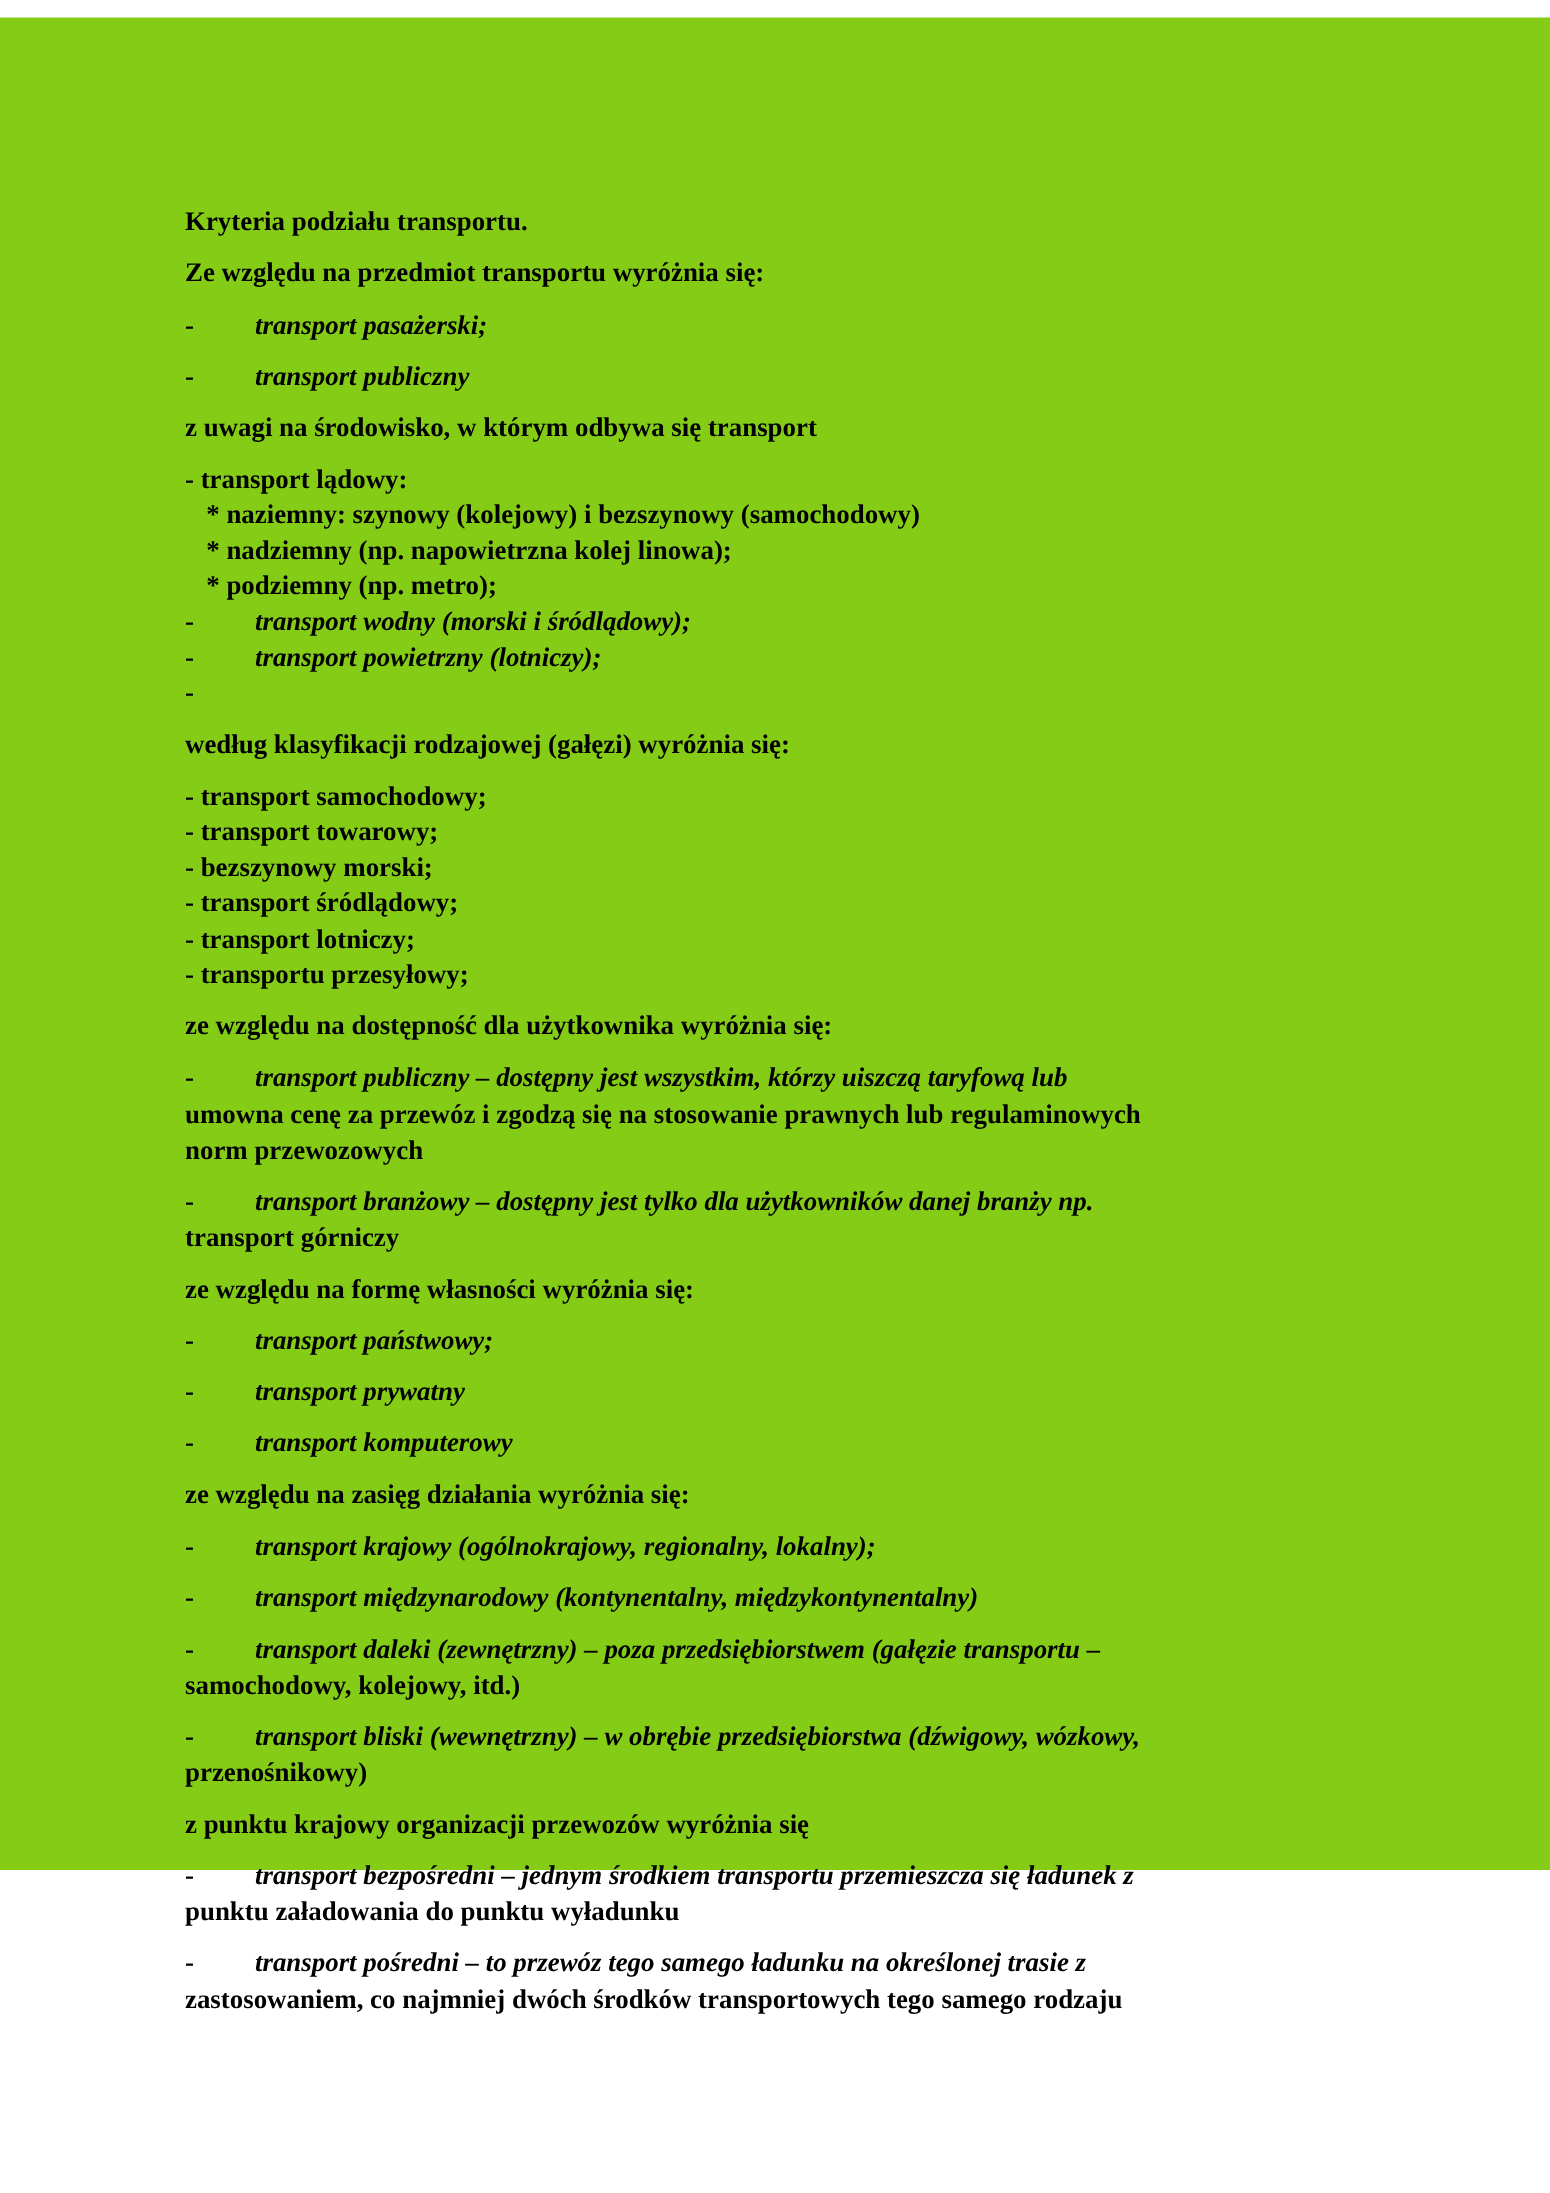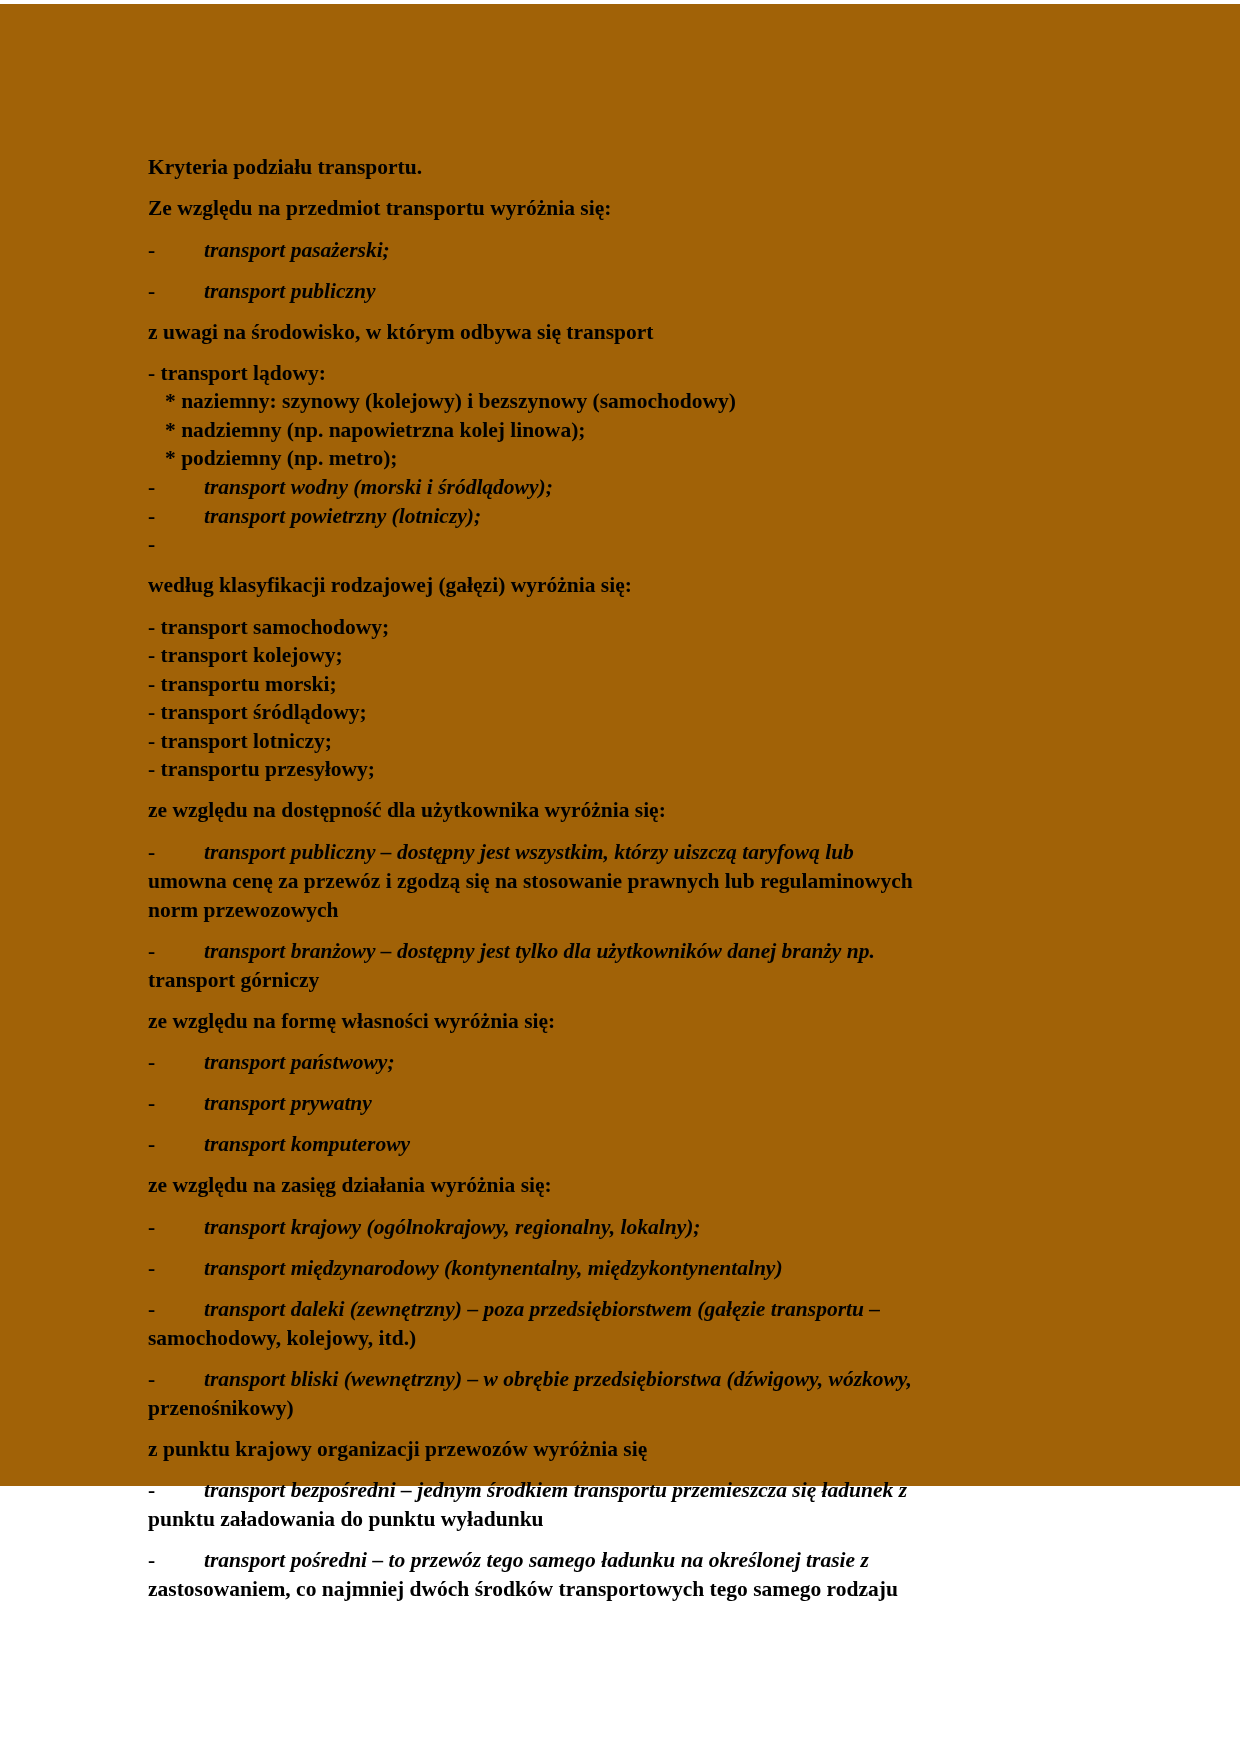--- a/index.html
+++ b/index.html
@@ -1,18 +1,18 @@
 <!DOCTYPE html>
 <html><head>
 <meta charset="utf-8">
 <style>
   html, body { margin: 0; padding: 0; background: #ffffff; }
   body { width: 1240px; height: 1754px; position: relative; overflow: hidden;
          font-family: "Liberation Serif", "DejaVu Serif", serif; color: #000; }
-  .page { position: absolute; left: 0; top: 4px; width: 1240px; height: 1482px; background: #a16207; }
+  .page { position: absolute; left: 0; top: 14px; width: 1240px; height: 1482px; background: #84cc16; }
   .ln { position: absolute; left: 148px; font-weight: bold; font-size: 21.5px; white-space: nowrap; line-height: 26px; }
   .dash { position: absolute; left: 148px; font-weight: bold; font-size: 21.5px; line-height: 26px; }
   .ind { left: 204px; font-style: italic; }
   .sub { left: 165px; }
 </style>
 </head>
 <body>
 
 <div class="page">
 
@@ -30,22 +30,22 @@
   <div class="ln sub" style="top:413px">* nadziemny (np. napowietrzna kolej linowa);</div>
   <div class="ln sub" style="top:441px">* podziemny (np. metro);</div>
   <div class="dash" style="top:470px">-</div>
   <div class="ln ind" style="top:470px">transport wodny (morski i śródlądowy);</div>
   <div class="dash" style="top:499px">-</div>
   <div class="ln ind" style="top:499px">transport powietrzny (lotniczy);</div>
   <div class="dash" style="top:527px">-</div>
 
   <div class="ln" style="top:568px">według klasyfikacji rodzajowej (gałęzi) wyróżnia się:</div>
   <div class="ln" style="top:610px">- transport samochodowy;</div>
-  <div class="ln" style="top:638px">- transport kolejowy;</div>
-  <div class="ln" style="top:667px">- transportu morski;</div>
+  <div class="ln" style="top:638px">- transport towarowy;</div>
+  <div class="ln" style="top:667px">- bezszynowy morski;</div>
   <div class="ln" style="top:695px">- transport śródlądowy;</div>
   <div class="ln" style="top:724px">- transport lotniczy;</div>
   <div class="ln" style="top:752px">- transportu przesyłowy;</div>
 
   <div class="ln" style="top:793px">ze względu na dostępność dla użytkownika wyróżnia się:</div>
   <div class="dash" style="top:835px">-</div>
   <div class="ln ind" style="top:835px">transport publiczny – dostępny jest wszystkim, którzy uiszczą taryfową lub</div>
   <div class="ln" style="top:864px">umowna cenę za przewóz i zgodzą się na stosowanie prawnych lub regulaminowych</div>
   <div class="ln" style="top:893px">norm przewozowych</div>
   <div class="dash" style="top:934px">-</div>

